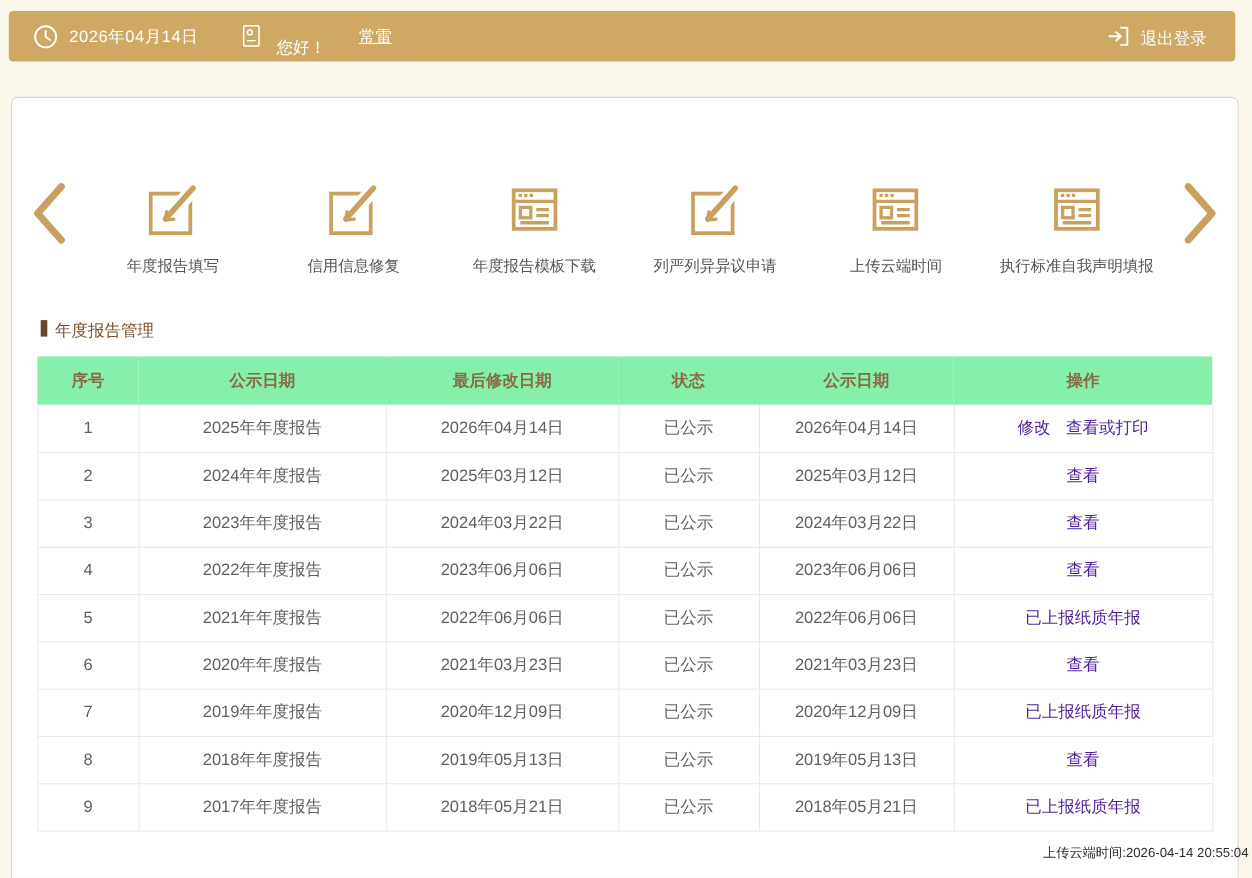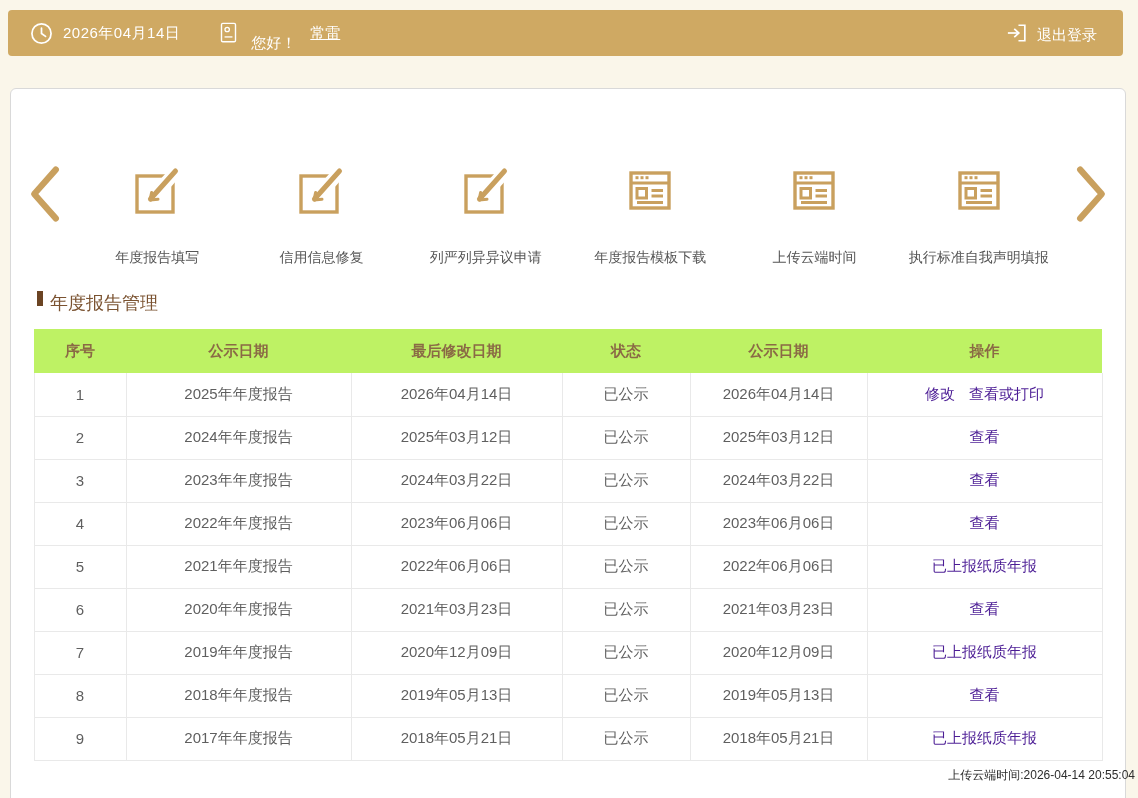--- a/index.html
+++ b/index.html
@@ -14,62 +14,62 @@
   .topbar {
     position:absolute; left:8px; top:10px; width:1115px; height:46px;
     background:#cfa963; border-radius:4px;
     display:flex; align-items:center;
     color:#fff; font-size:15px;
   }
   .topbar-left { display:flex; align-items:center; padding-left:22px; }
   .bar-date { margin-left:10px; letter-spacing:.5px; }
   .badge-wrap { margin-left:38px; display:flex; align-items:center; }
   .bar-greeting { margin-left:12px;margin-top:20px; }
-  .bar-username { margin-left:14px;text-decoration:underline; }
+  .bar-username { margin-left:30px;text-decoration:underline; }
   .logout-btn {
     margin-left:auto; margin-right:26px;
     display:flex; align-items:flex-end; gap:9px; cursor:pointer;
   }
 
   
   .card {
     position:absolute; left:10px; top:88px; width:1116px; height:950px;
     background:#fff; border:1px solid #d9d9d9; border-radius:6px;
   }
 
   
   .carousel { position:relative; margin-top:74px; height:112px; }
   .carousel-arrow { position:absolute; top:2px; cursor:pointer; background:none; border:none; padding:0; }
   .carousel-arrow.left  { left:16px; }
   .carousel-arrow.right { right:16px; }
   .carousel-items { margin:0 64px; display:flex; }
-  .carousel-item { flex:1; display:flex; flex-direction:column; align-items:center; cursor:pointer;gap:16px; }
+  .carousel-item { flex:1; display:flex; flex-direction:column; align-items:center; cursor:pointer; }
   .item-icon { width:54px; height:54px; }
   .item-label { margin-top:16px; font-size:14px; color:#555; white-space:nowrap; }
 
   
   .section-title {
     margin:16px 0 0 26px; display:flex; align-items:flex-start;
-    color:#7a5230; font-size:18px;
+    color:#7a5230; font-size:15px;
   }
   .bullet { width:6px; height:15px; background:#6b4423; margin-right:7px; }
 
   
   .report-table {
     width:1068px; margin:14px auto 0;
     border-collapse:collapse; table-layout:fixed; font-size:15px;
   }
   .report-table col:nth-child(1){ width:92px; }
   .report-table col:nth-child(2){ width:225px; }
   .report-table col:nth-child(3){ width:211px; }
   .report-table col:nth-child(4){ width:128px; }
   .report-table col:nth-child(5){ width:177px; }
   .report-table col:nth-child(6){ width:235px; }
   .report-table th {
-    background:#bef264; color:#8a6a45; font-weight:bold;
+    background:#86efac; color:#8a6a45; font-weight:bold;
     height:44px; text-align:center;font-family:Liberation Mono, monospace;
   }
   .report-table td {
     height:43px; text-align:center; color:#5f5f5f; background:#fff;
     border-bottom:1px solid #e9e9e9; border-left:1px solid #e9e9e9;
   }
   .report-table td:last-child { border-right:1px solid #e9e9e9; }
   .op-link { color:#4c1d95; margin:0 7px; cursor:pointer; }
   .op-text { color:#4c1d95; text-decoration:none; }
 
@@ -137,43 +137,43 @@
           <div class="item-icon"><svg viewBox="0 0 54 54" width="54" height="54">
     <rect x="7" y="13" width="36" height="36" fill="none" stroke="#c9a05e" stroke-width="3.4"></rect>
     <line x1="50" y1="4" x2="17" y2="41" stroke="#ffffff" stroke-width="13"></line>
     <line x1="45.5" y1="8" x2="20.5" y2="36" stroke="#c9a05e" stroke-width="5" stroke-linecap="round"></line>
     <path d="M20 37 L28 36.2 M20 37 L21.6 29.5" stroke="#c9a05e" stroke-width="3" fill="none" stroke-linecap="round"></path>
   </svg></div>
           <div class="item-label">信用信息修复</div>
         </div>
         <div class="carousel-item">
           <div class="item-icon"><svg viewBox="0 0 54 54" width="54" height="54">
-    <rect x="7" y="13" width="36" height="36" fill="none" stroke="#c9a05e" stroke-width="3.4"></rect>
-    <line x1="50" y1="4" x2="17" y2="41" stroke="#ffffff" stroke-width="13"></line>
-    <line x1="45.5" y1="8" x2="20.5" y2="36" stroke="#c9a05e" stroke-width="5" stroke-linecap="round"></line>
-    <path d="M20 37 L28 36.2 M20 37 L21.6 29.5" stroke="#c9a05e" stroke-width="3" fill="none" stroke-linecap="round"></path>
-  </svg></div>
-          <div class="item-label">列严列异异议申请</div>
-        </div>
-        <div class="carousel-item">
-          <div class="item-icon"><svg viewBox="0 0 54 54" width="54" height="54">
     <rect x="8" y="10" width="38" height="35" fill="none" stroke="#c9a05e" stroke-width="3.4"></rect>
     <line x1="8" y1="20" x2="46" y2="20" stroke="#c9a05e" stroke-width="3"></line>
     <rect x="12.5" y="13.2" width="3" height="3" fill="#c9a05e"></rect>
     <rect x="17.5" y="13.2" width="3" height="3" fill="#c9a05e"></rect>
     <rect x="22.5" y="13.2" width="3" height="3" fill="#c9a05e"></rect>
     <rect x="14" y="25.5" width="9.5" height="9.5" fill="none" stroke="#c9a05e" stroke-width="3"></rect>
     <line x1="28.5" y1="27.5" x2="40" y2="27.5" stroke="#c9a05e" stroke-width="3"></line>
     <line x1="28.5" y1="33" x2="40" y2="33" stroke="#c9a05e" stroke-width="3"></line>
     <line x1="14" y1="39.5" x2="40" y2="39.5" stroke="#c9a05e" stroke-width="3"></line>
   </svg></div>
           <div class="item-label">年度报告模板下载</div>
         </div>
         <div class="carousel-item">
           <div class="item-icon"><svg viewBox="0 0 54 54" width="54" height="54">
+    <rect x="7" y="13" width="36" height="36" fill="none" stroke="#c9a05e" stroke-width="3.4"></rect>
+    <line x1="50" y1="4" x2="17" y2="41" stroke="#ffffff" stroke-width="13"></line>
+    <line x1="45.5" y1="8" x2="20.5" y2="36" stroke="#c9a05e" stroke-width="5" stroke-linecap="round"></line>
+    <path d="M20 37 L28 36.2 M20 37 L21.6 29.5" stroke="#c9a05e" stroke-width="3" fill="none" stroke-linecap="round"></path>
+  </svg></div>
+          <div class="item-label">列严列异异议申请</div>
+        </div>
+        <div class="carousel-item">
+          <div class="item-icon"><svg viewBox="0 0 54 54" width="54" height="54">
     <rect x="8" y="10" width="38" height="35" fill="none" stroke="#c9a05e" stroke-width="3.4"></rect>
     <line x1="8" y1="20" x2="46" y2="20" stroke="#c9a05e" stroke-width="3"></line>
     <rect x="12.5" y="13.2" width="3" height="3" fill="#c9a05e"></rect>
     <rect x="17.5" y="13.2" width="3" height="3" fill="#c9a05e"></rect>
     <rect x="22.5" y="13.2" width="3" height="3" fill="#c9a05e"></rect>
     <rect x="14" y="25.5" width="9.5" height="9.5" fill="none" stroke="#c9a05e" stroke-width="3"></rect>
     <line x1="28.5" y1="27.5" x2="40" y2="27.5" stroke="#c9a05e" stroke-width="3"></line>
     <line x1="28.5" y1="33" x2="40" y2="33" stroke="#c9a05e" stroke-width="3"></line>
     <line x1="14" y1="39.5" x2="40" y2="39.5" stroke="#c9a05e" stroke-width="3"></line>
   </svg></div>

